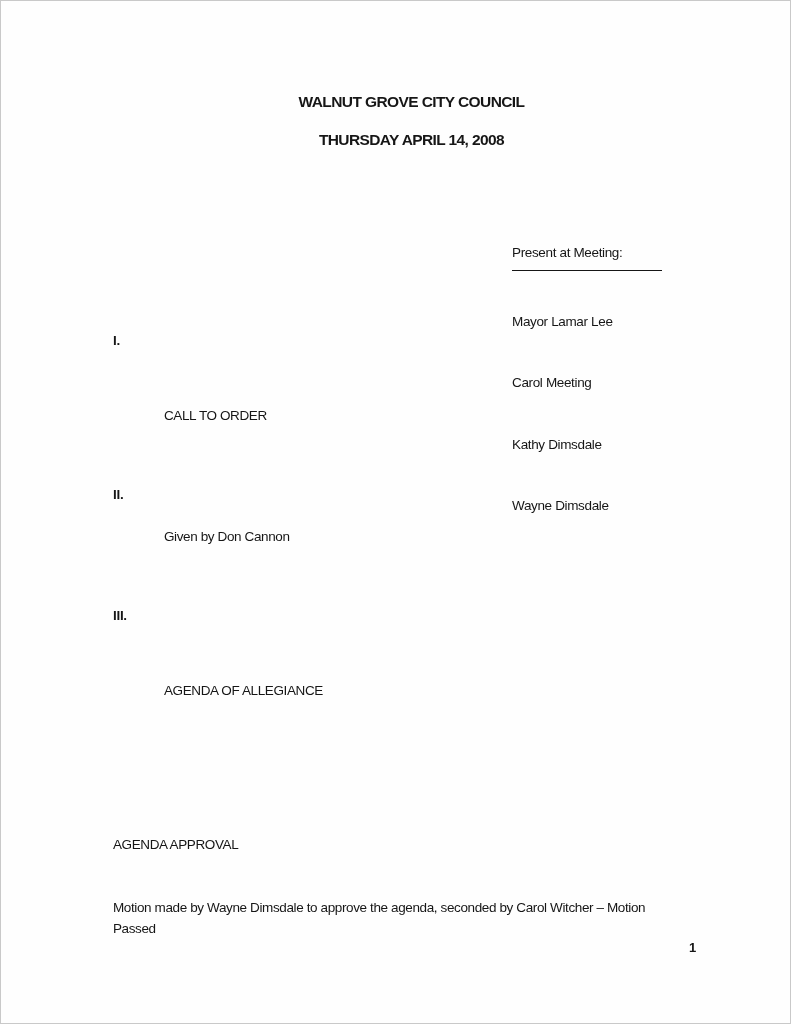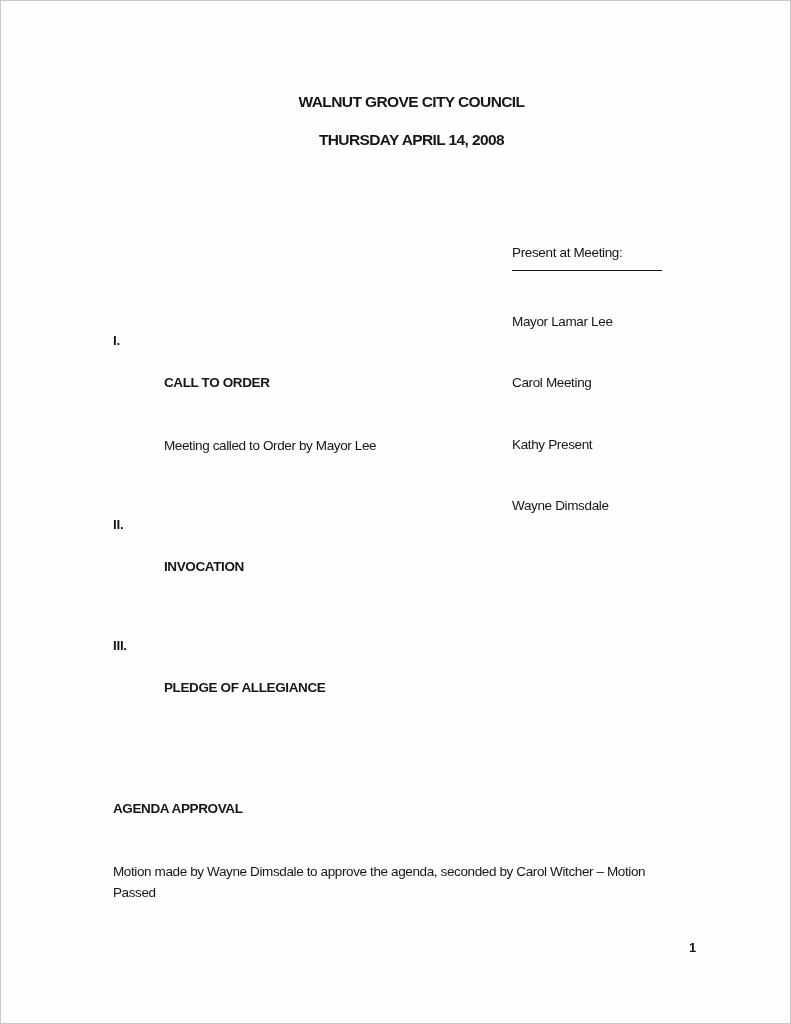--- a/index.html
+++ b/index.html
@@ -65,21 +65,21 @@
     line-height: 21px;
     letter-spacing: -0.3px;
   }
   .content {
     width: 545px;
     font-size: 13.5px;
     line-height: 21px;
     letter-spacing: -0.38px;
     white-space: pre-wrap;
   }
-  .s-heading { font-weight: bold; }
+  .s-heading { font-weight: normal; margin-top: 33px; }
 
   .page-number {
     position: absolute;
     left: 688px;
     top: 939px;
     font-size: 13px;
     font-weight: bold;
     letter-spacing: -0.2px;
   }
 </style>
@@ -90,45 +90,44 @@
 
   <div class="header">
     <div class="h-line">WALNUT GROVE CITY COUNCIL</div>
     <div class="h-line">THURSDAY APRIL 14, 2008</div>
   </div>
 
   <div class="present">
     <div><span class="ph">Present at Meeting:</span></div>
     <div>Mayor Lamar Lee</div>
     <div>Carol Meeting</div>
-    <div>Kathy Present</div>
+    <div>Kathy Dimsdale</div>
     <div>Wayne Dimsdale</div>
   </div>
 
   <div class="sections">
 
     <div class="section">
       <div class="numeral">I.</div>
       <div class="content">
         <div class="s-heading">CALL TO ORDER</div>
-        <div class="s-body">Meeting called to Order by Mayor Lee</div>
       </div>
     </div>
 
     <div class="section">
       <div class="numeral">II.</div>
       <div class="content">
-        <div class="s-heading">INVOCATION</div>
+        <div class="s-body">Given by Don Cannon</div>
       </div>
     </div>
 
     <div class="section">
       <div class="numeral">III.</div>
       <div class="content">
-        <div class="s-heading">PLEDGE OF ALLEGIANCE</div>
+        <div class="s-heading">AGENDA OF ALLEGIANCE</div>
       </div>
     </div>
 
     <div class="section">
       <div class="content">
         <div class="s-heading">AGENDA APPROVAL</div>
         <div class="s-body">Motion made by Wayne Dimsdale to approve the agenda, seconded by Carol Witcher – Motion Passed</div>
       </div>
     </div>
 

